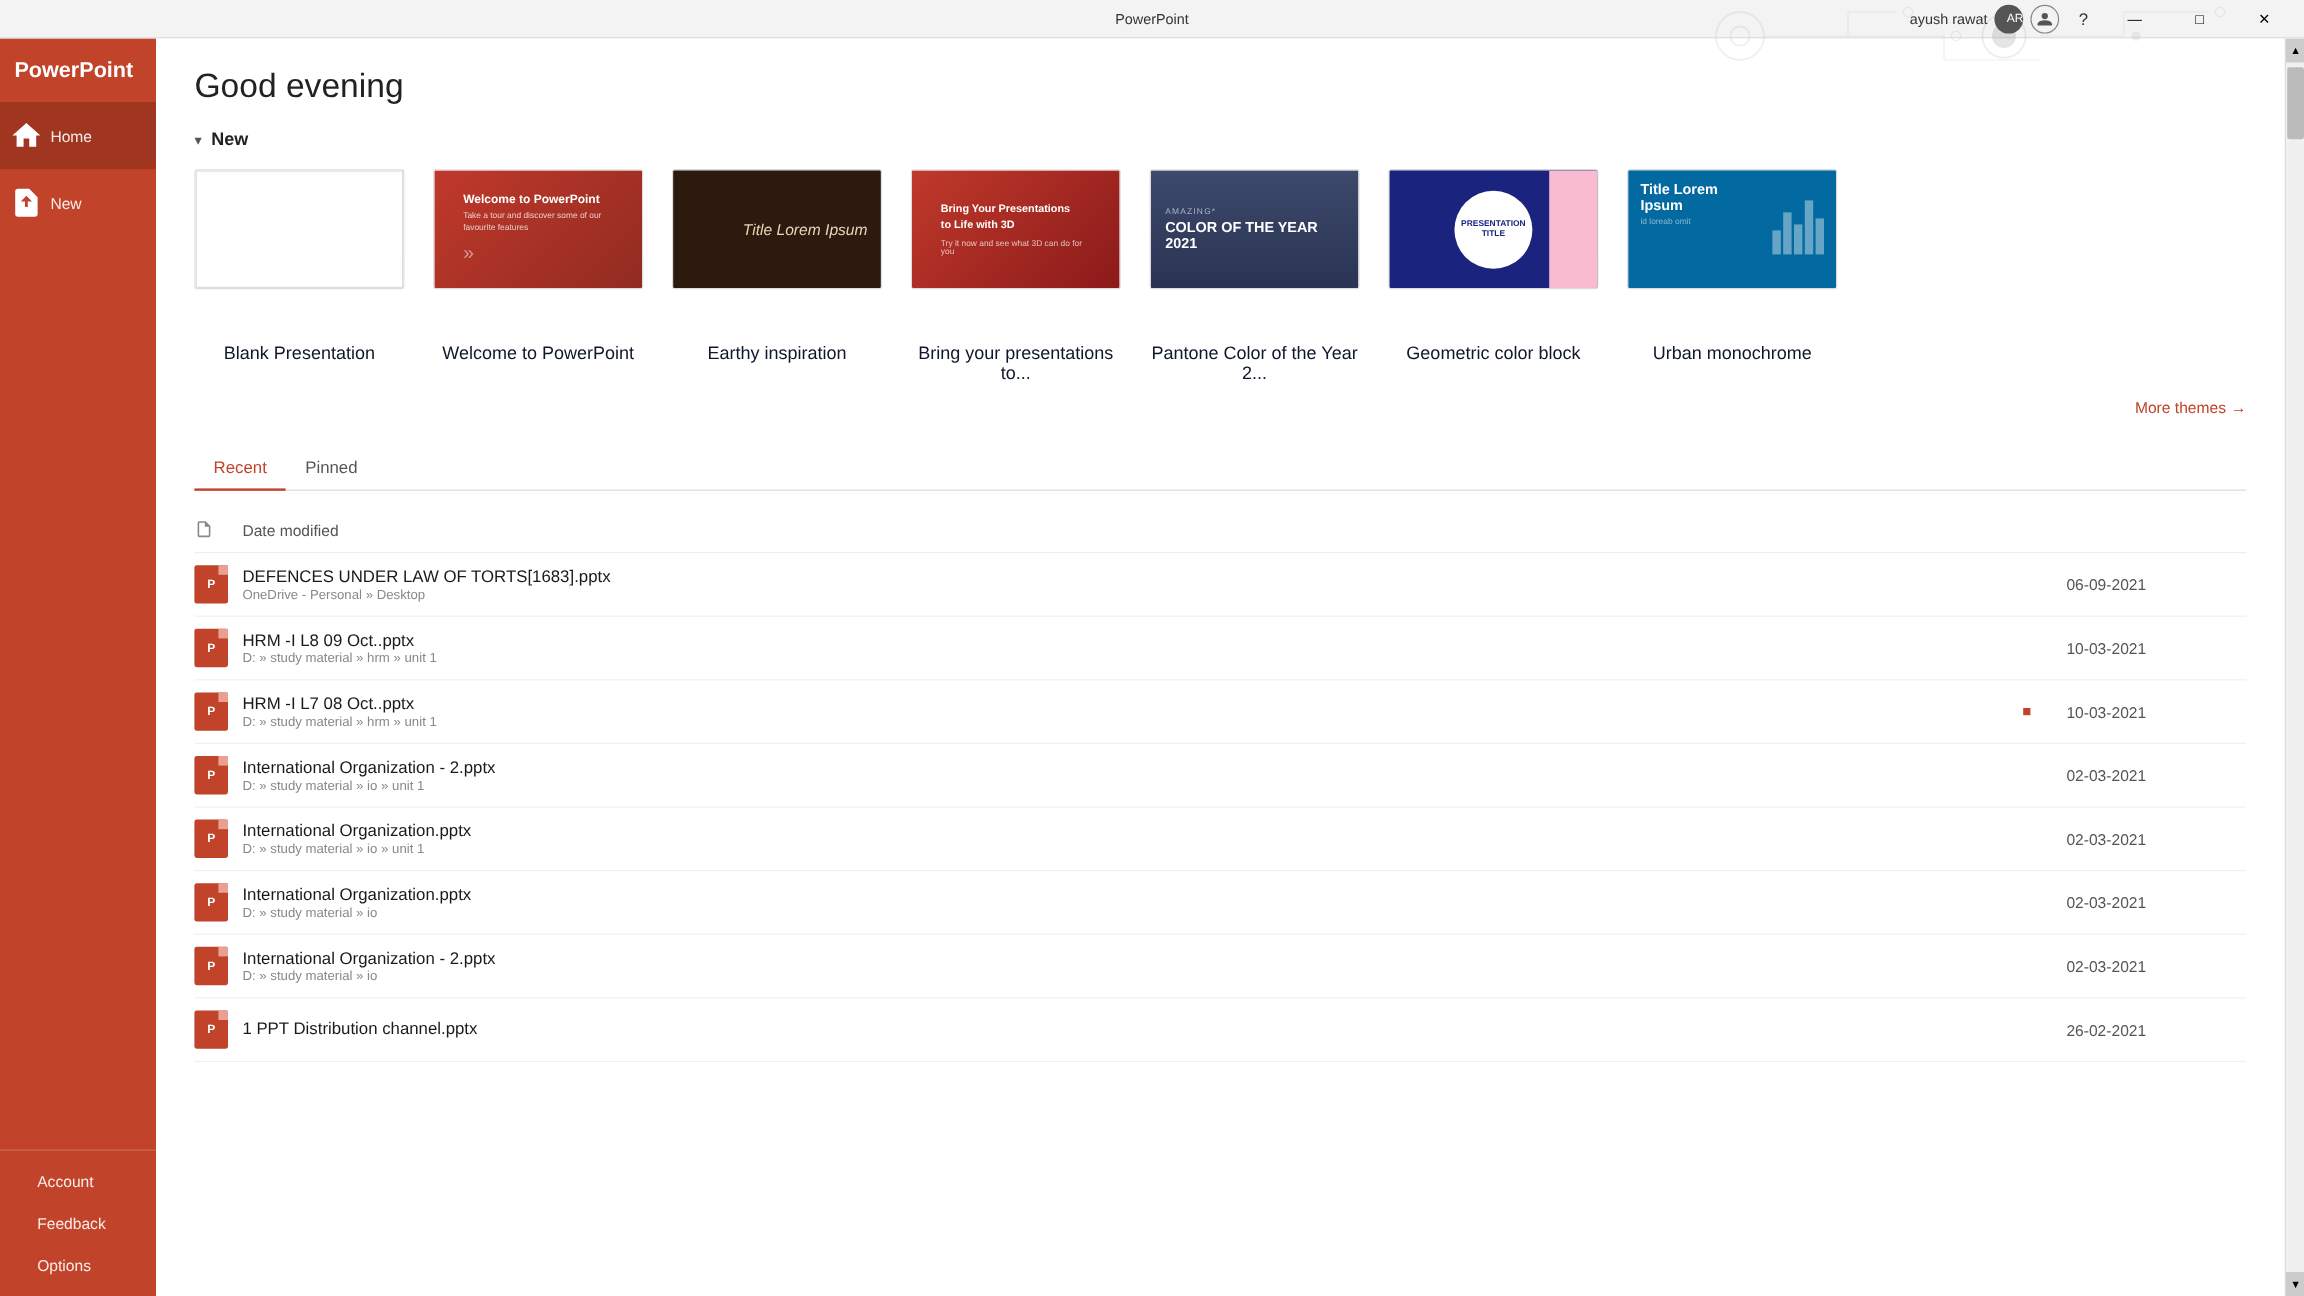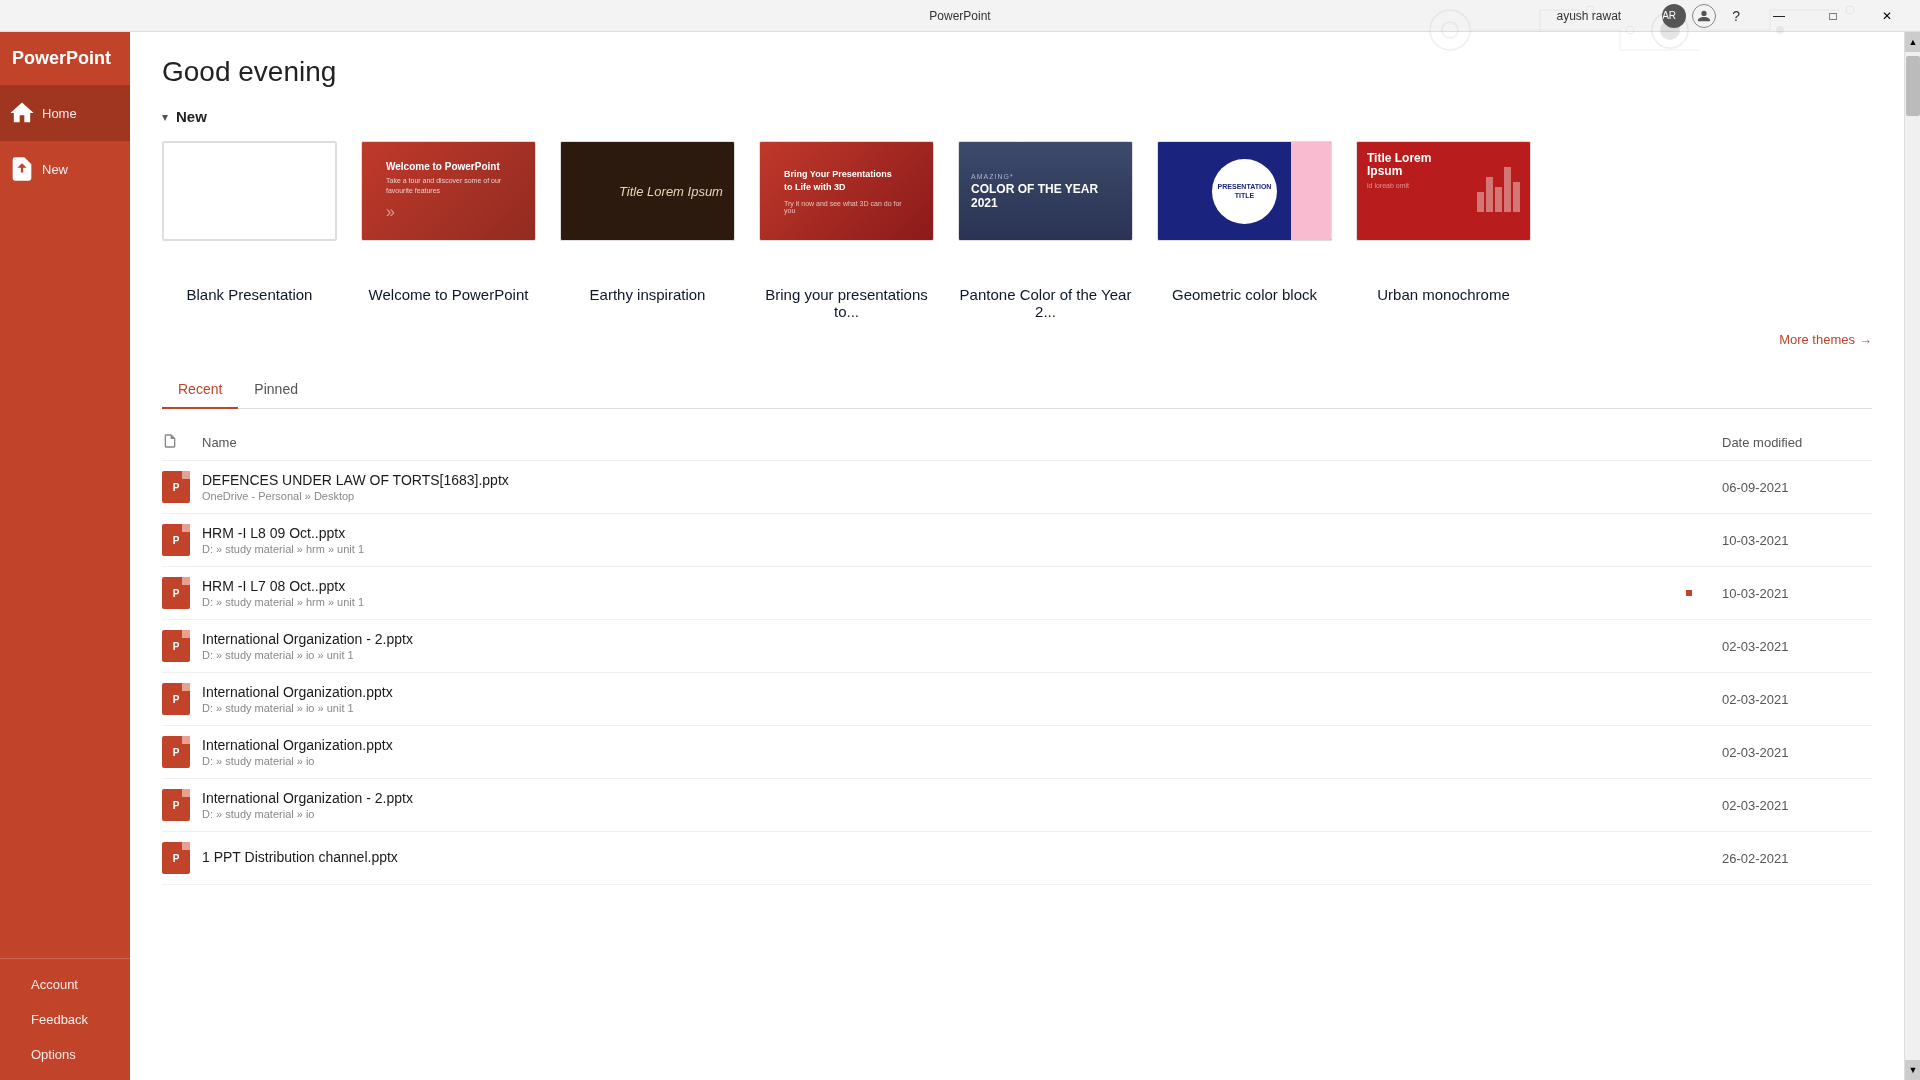--- a/index.html
+++ b/index.html
@@ -12,21 +12,21 @@
       display: flex;
       align-items: center;
       justify-content: space-between;
       padding: 0 10px;
       border-bottom: 1px solid #ddd;
       flex-shrink: 0;
     }
     .title-bar-center { font-size: 12px; color: #333; position: absolute; left: 50%; transform: translateX(-50%); }
     .title-bar-right { display: flex; align-items: center; gap: 8px; margin-left: auto; }
     .title-bar-user { display: flex; align-items: center; gap: 6px; font-size: 12px; color: #333; }
-    .user-avatar { width: 24px; height: 24px; background: #555; border-radius: 50%; display: flex; align-items: center; justify-content: flex-start; color: white; font-size: 10px; overflow: hidden; margin-left: 35px; }
+    .user-avatar { width: 24px; height: 24px; background: #555; border-radius: 50%; display: flex; align-items: center; justify-content: flex-end; color: white; font-size: 10px; overflow: hidden; }
     .title-btn { width: 46px; height: 32px; display: flex; align-items: center; justify-content: center; font-size: 12px; cursor: pointer; border: none; background: transparent; }
     .help-btn { font-size: 14px; color: #333; cursor: pointer; padding: 0 8px; }
     .user-icon-btn { width: 24px; height: 24px; border: 1px solid #888; border-radius: 50%; display: flex; align-items: center; justify-content: center; font-size: 12px; cursor: pointer; }
 
     
     .bg-decoration { position: absolute; top: 0; right: 0; width: 500px; height: 60px; opacity: 0.15; pointer-events: none; }
 
     
     .app-layout { display: flex; flex: 1; overflow: hidden; }
 
@@ -259,21 +259,21 @@
         <div class="template-thumb" style="background:#1a237e;position:relative;overflow:hidden;display:flex;align-items:center;justify-content:center;">
           <div style="position:absolute;right:0;top:0;width:40px;height:100%;background:#f8bbd0;"></div>
           <div style="width:65px;height:65px;border-radius:50%;background:white;display:flex;align-items:center;justify-content:center;z-index:1;">
             <div style="font-size:7px;font-weight:700;color:#1a237e;text-align:center;text-transform:uppercase;line-height:1.3;">PRESENTATION<br>TITLE</div>
           </div>
         </div>
         <span class="template-name">Geometric color block</span>
       </div>
 
       <div class="template-item">
-        <div class="template-thumb" style="background:#b91c1c;display:flex;align-items:flex-start;padding:10px;gap:6px;">
+        <div class="template-thumb" style="background:#0369a1;display:flex;align-items:flex-start;padding:10px;gap:6px;">
           <div style="flex:1;">
             <div style="color:white;font-size:12px;font-weight:700;line-height:1.1;">Title Lorem<br>Ipsum</div>
             <div style="color:rgba(255,255,255,0.5);font-size:7px;margin-top:4px;">id loreab omit</div>
           </div>
           <div style="display:flex;align-items:flex-end;gap:2px;height:60px;">
             <div style="width:7px;height:20px;background:rgba(255,255,255,0.4);"></div>
             <div style="width:7px;height:35px;background:rgba(255,255,255,0.4);"></div>
             <div style="width:7px;height:25px;background:rgba(255,255,255,0.4);"></div>
             <div style="width:7px;height:45px;background:rgba(255,255,255,0.4);"></div>
             <div style="width:7px;height:30px;background:rgba(255,255,255,0.4);"></div>
@@ -293,21 +293,20 @@
       <div class="tab active">Recent</div>
       <div class="tab">Pinned</div>
     </div>
 
     <div class="file-list-header">
       <div class="col-icon">
         <svg width="16" height="16" viewBox="0 0 24 24" fill="#888">
             <path d="M14 2H6a2 2 0 00-2 2v16a2 2 0 002 2h12a2 2 0 002-2V8l-6-6zM6 20V4h7v5h5v11H6z"></path>
           </svg>
       </div>
-      <div class="col-name">Name</div>
       <div class="col-date">Date modified</div>
     </div>
 
     <div>
 
       <div class="file-row">
         <div class="col-icon file-icon">
           <div class="file-icon-img">
             <span class="file-icon-letter">P</span>
           </div>

